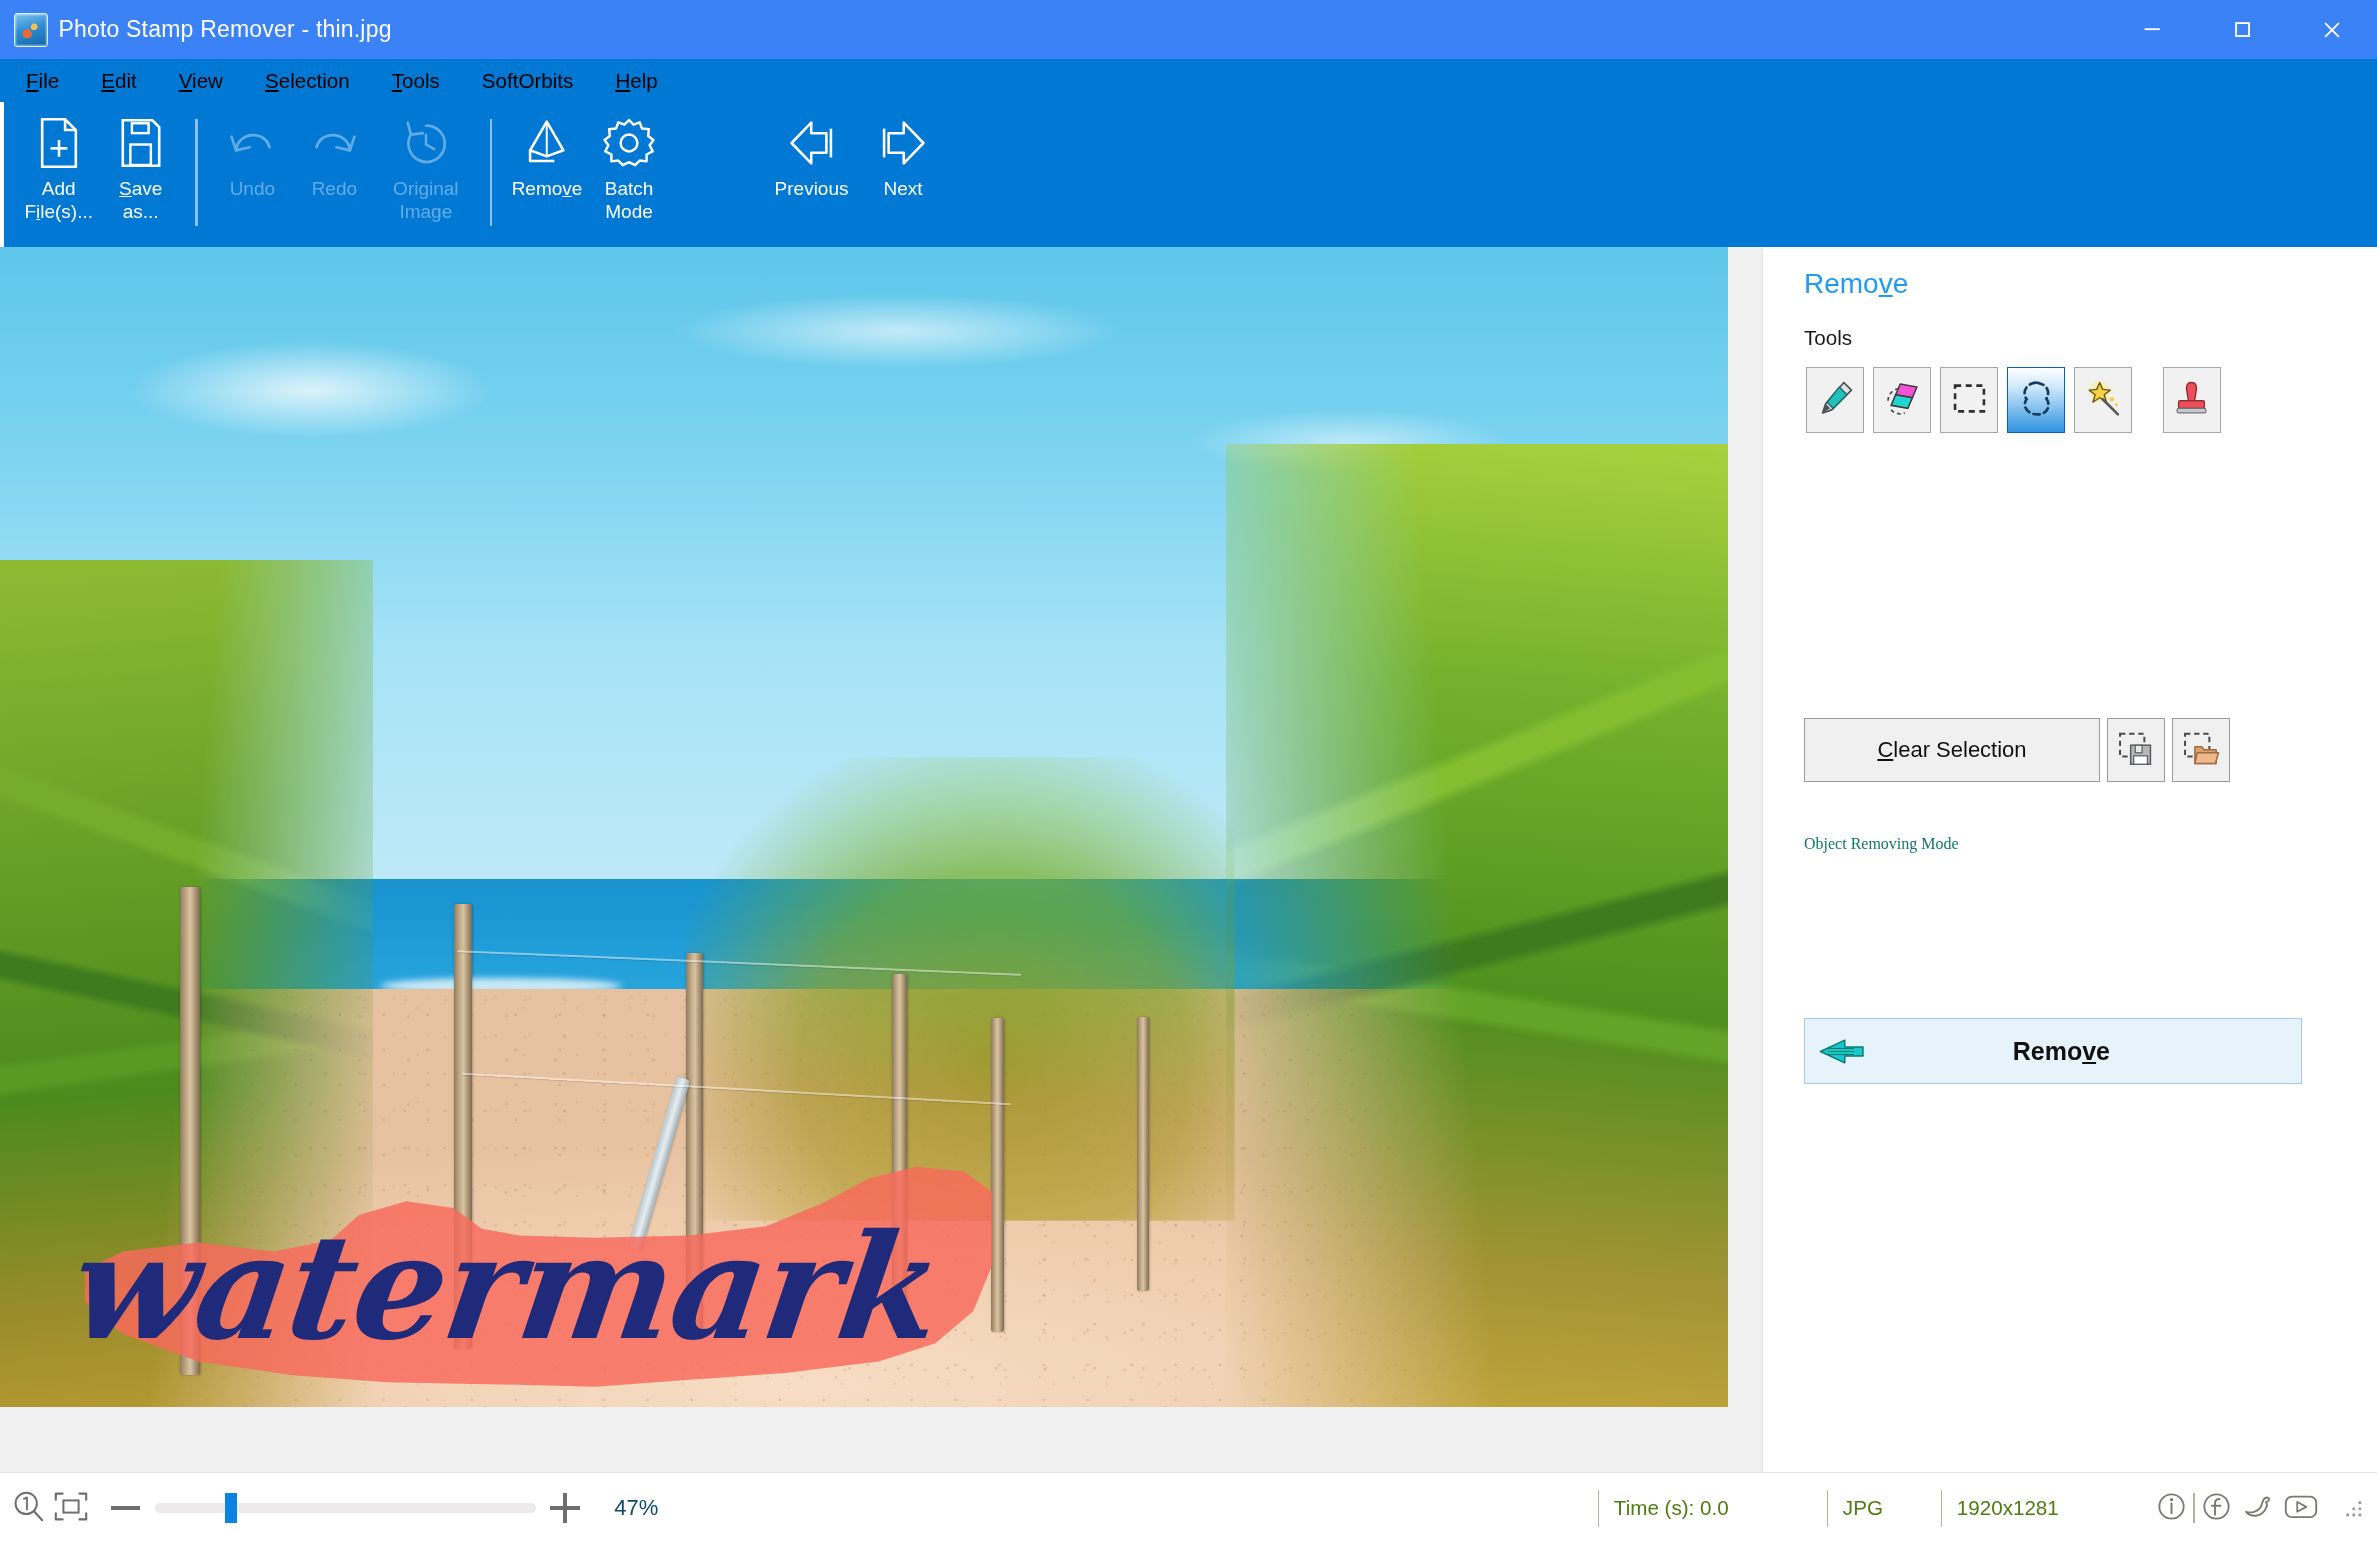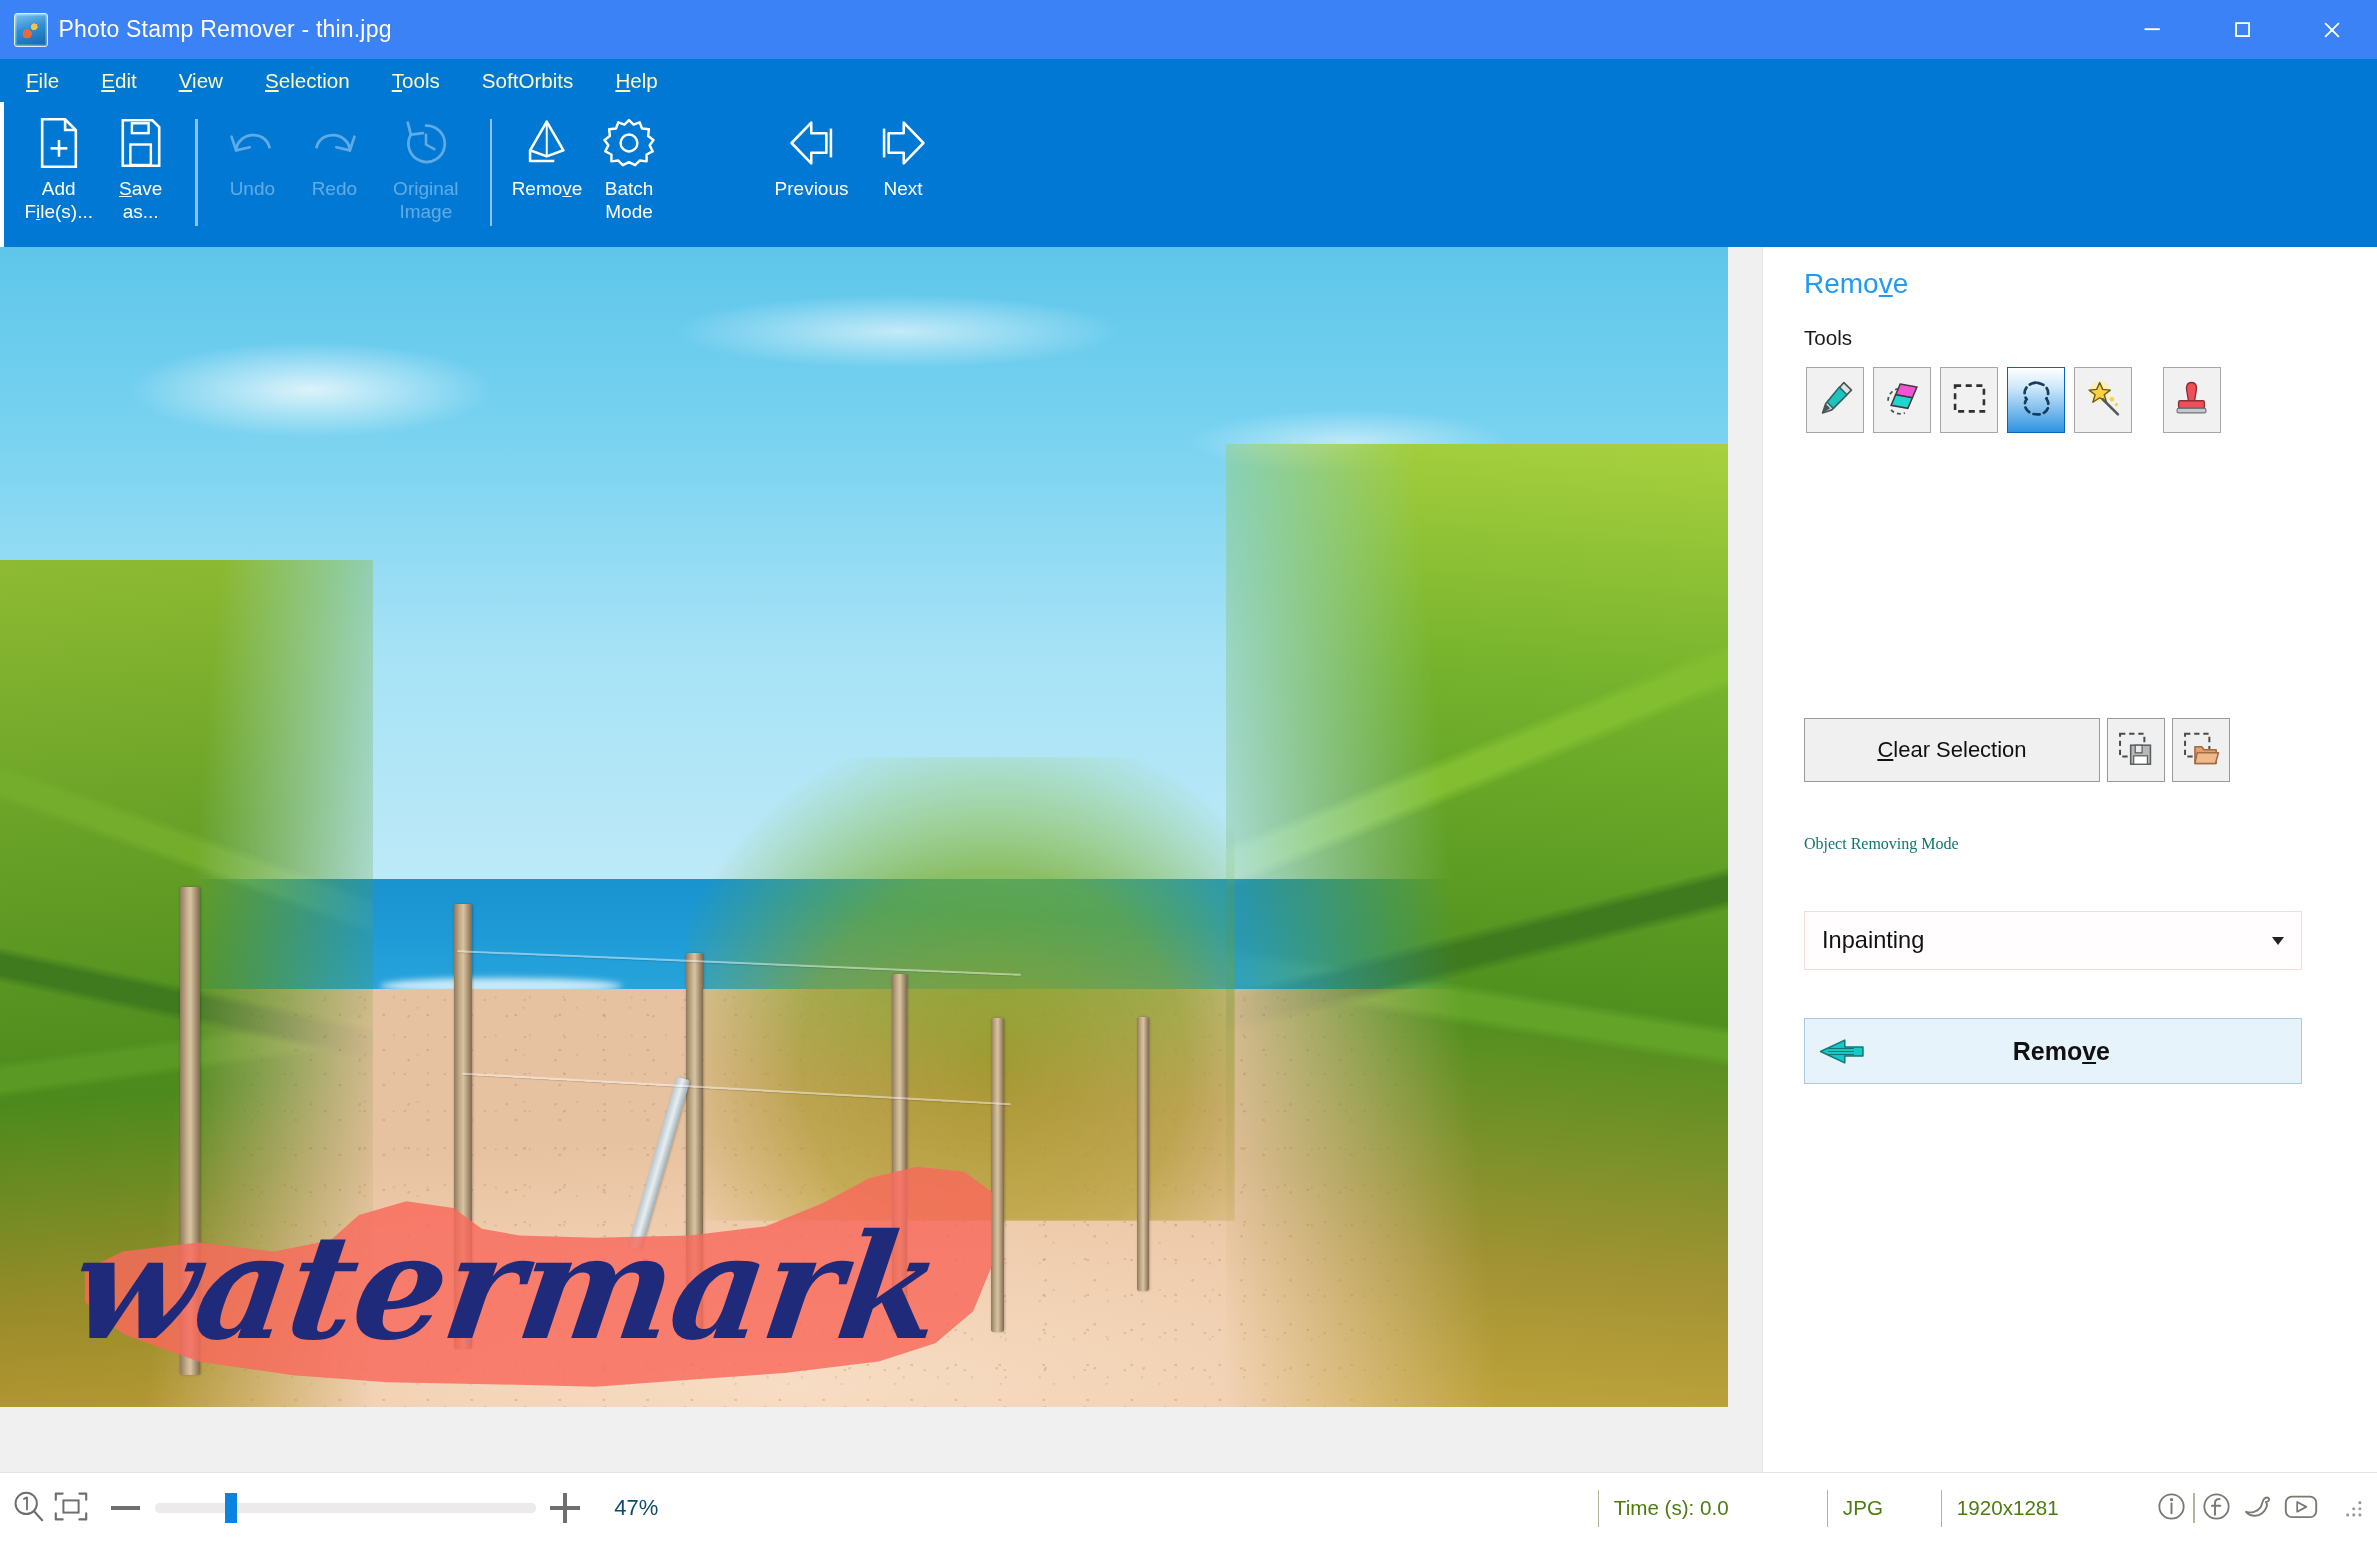--- a/index.html
+++ b/index.html
@@ -53,21 +53,21 @@
 
   
   .menubar {
     position: absolute; left: 0; top: 59px;
     width: 2377px; height: 43px;
     background: #0078d4;
     display: flex; align-items: center;
     padding-left: 26px;
   }
   .menuitem {
-    color: #fef9c3;
+    color: #000000;
     font-size: 20.6px;
     margin-right: 42px;
     white-space: nowrap;
   }
   .menuitem .ak { text-decoration: underline; }
 
   
   .ribbon {
     position: absolute; left: 4px; top: 102px;
     width: 2377px; height: 145px;
@@ -599,24 +599,20 @@
             <rect x="4" y="5" width="32" height="30" fill="none" stroke="#4a4a4a" stroke-width="2.6" stroke-dasharray="7 5"></rect>
             <path d="M17 22 H26 L29 26 H45 V44 H17 Z" fill="#e0a070" stroke="#a06c40" stroke-width="2" stroke-linejoin="round"></path>
             <path d="M20 30 H48 L44 44 H17 Z" fill="#f0b98c" stroke="#a06c40" stroke-width="2" stroke-linejoin="round"></path>
           </svg>
         </span>
       </div>
     </div>
 
     <div class="mode-label">Object Removing Mode</div>
 
-    <div class="combo">
-      <span>Inpainting</span>
-      <span class="caret"></span>
-    </div>
 
     <div class="removebtn">
       <span class="arrow">
         <svg width="47" height="29" viewBox="0 0 62 38">
           <path d="M2 19 L34 4 L34 13 L58 13 L58 25 L34 25 L34 34 Z" fill="#17c8c6" stroke="#0c7a79" stroke-width="2" stroke-linejoin="round"></path>
           <line x1="12" y1="15" x2="46" y2="15" stroke="#0c7a79" stroke-width="1.4"></line>
           <line x1="12" y1="19" x2="46" y2="19" stroke="#0c7a79" stroke-width="1.4"></line>
           <line x1="12" y1="23" x2="46" y2="23" stroke="#0c7a79" stroke-width="1.4"></line>
         </svg>
       </span>

